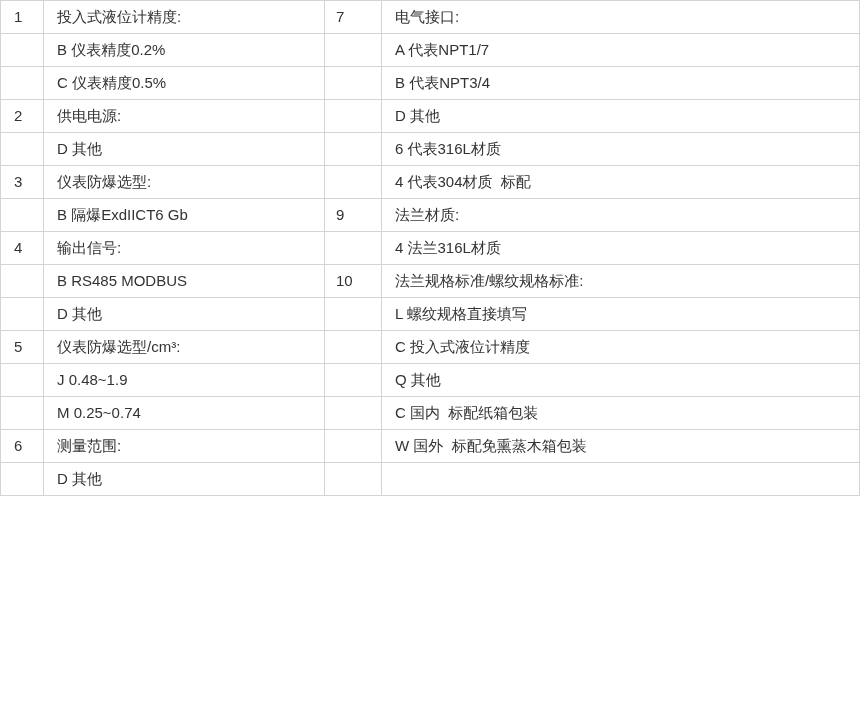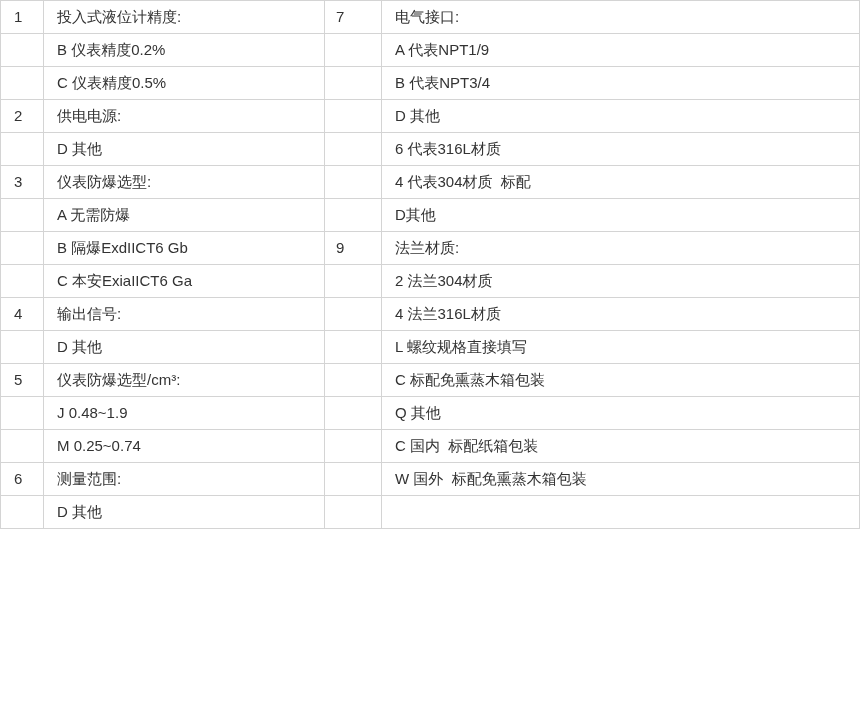--- a/index.html
+++ b/index.html
@@ -47,21 +47,21 @@
       <tr>
         <td class="num">1</td>
         <td class="txt">投入式液位计精度:</td>
         <td class="num-right">7</td>
         <td class="txt">电气接口:</td>
       </tr>
       <tr>
         <td class="num"></td>
         <td class="txt">B 仪表精度0.2%</td>
         <td class="num-right"></td>
-        <td class="txt">A 代表NPT1/9</td>
+        <td class="txt">A 代表NPT1/7</td>
       </tr>
       <tr>
         <td class="num"></td>
         <td class="txt">C 仪表精度0.5%</td>
         <td class="num-right"></td>
         <td class="txt">B 代表NPT3/4</td>
       </tr>
       <tr>
         <td class="num">2</td>
         <td class="txt">供电电源:</td>
@@ -75,53 +75,47 @@
         <td class="txt">6 代表316L材质</td>
       </tr>
       <tr>
         <td class="num">3</td>
         <td class="txt">仪表防爆选型:</td>
         <td class="num-right"></td>
         <td class="txt">4 代表304材质  标配</td>
       </tr>
       <tr>
         <td class="num"></td>
-        <td class="txt">A 无需防爆</td>
-        <td class="num-right"></td>
-        <td class="txt">D其他</td>
-      </tr>
-      <tr>
-        <td class="num"></td>
         <td class="txt">B 隔爆ExdIICT6 Gb</td>
         <td class="num-right">9</td>
         <td class="txt">法兰材质:</td>
-      </tr>
-      <tr>
-        <td class="num"></td>
-        <td class="txt">C 本安ExiaIICT6 Ga</td>
-        <td class="num-right"></td>
-        <td class="txt">2 法兰304材质</td>
       </tr>
       <tr>
         <td class="num">4</td>
         <td class="txt">输出信号:</td>
         <td class="num-right"></td>
         <td class="txt">4 法兰316L材质</td>
+      </tr>
+      <tr>
+        <td class="num"></td>
+        <td class="txt">B RS485 MODBUS</td>
+        <td class="num-right">10</td>
+        <td class="txt">法兰规格标准/螺纹规格标准:</td>
       </tr>
       <tr>
         <td class="num"></td>
         <td class="txt">D 其他</td>
         <td class="num-right"></td>
         <td class="txt">L 螺纹规格直接填写</td>
       </tr>
       <tr>
         <td class="num">5</td>
         <td class="txt">仪表防爆选型/cm³:</td>
         <td class="num-right"></td>
-        <td class="txt">C 标配免熏蒸木箱包装</td>
+        <td class="txt">C 投入式液位计精度</td>
       </tr>
       <tr>
         <td class="num"></td>
         <td class="txt">J 0.48~1.9</td>
         <td class="num-right"></td>
         <td class="txt">Q 其他</td>
       </tr>
       <tr>
         <td class="num"></td>
         <td class="txt">M 0.25~0.74</td>

